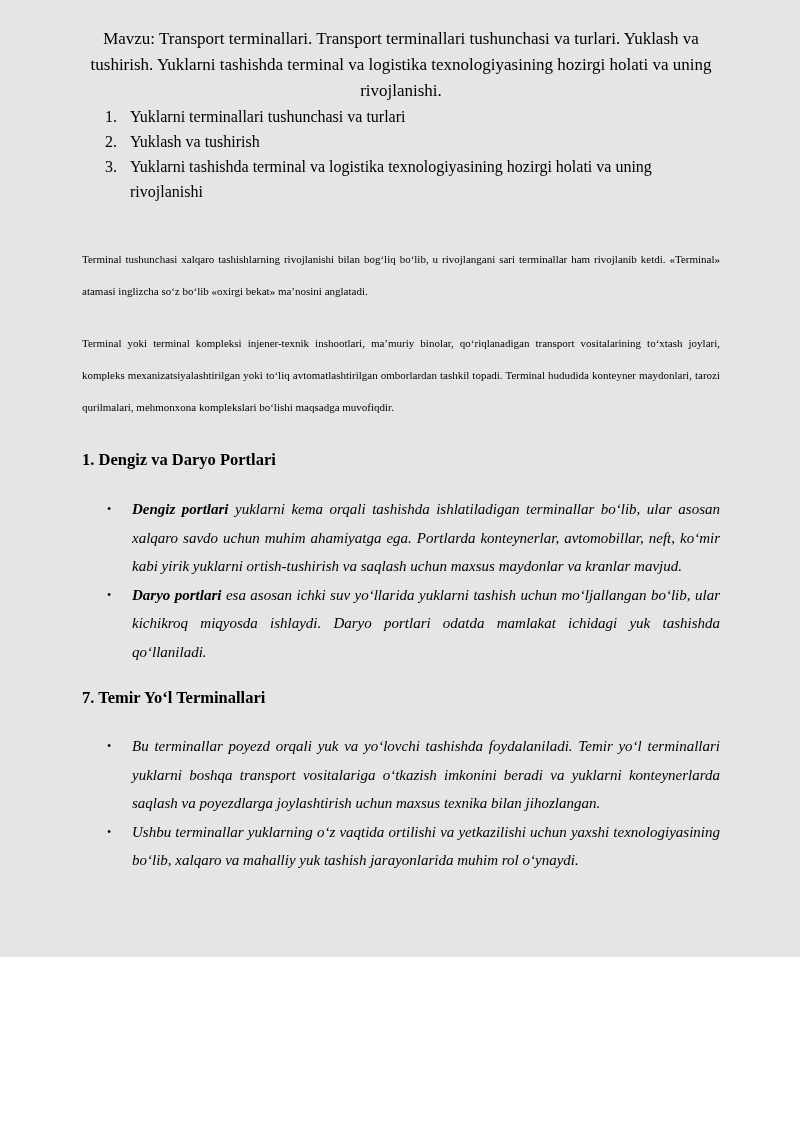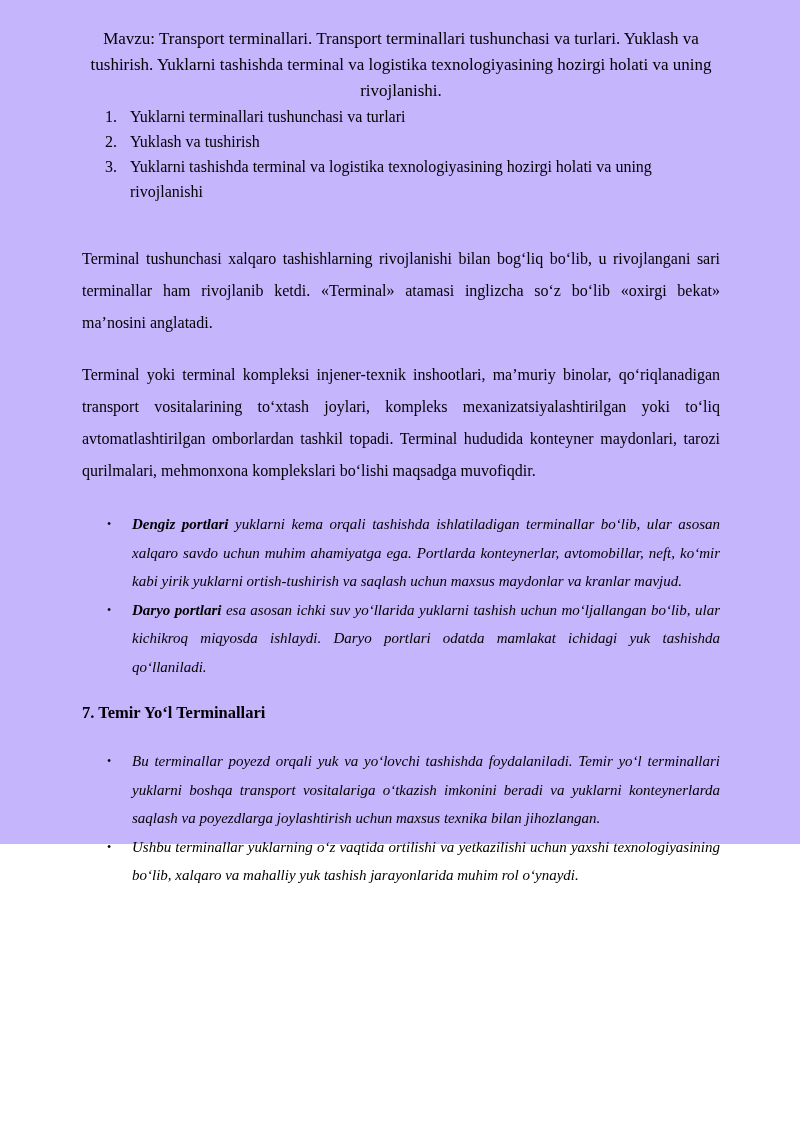--- a/index.html
+++ b/index.html
@@ -10,23 +10,23 @@
   body {
     width: 800px;
     height: 1131px;
     color: #000000;
     font-family: "Liberation Serif", "DejaVu Serif", serif;
     overflow: hidden;
   }
   .page {
     box-sizing: border-box;
     width: 800px;
-    height: 844px;
+    height: 957px;
     padding: 26px 80px 0 82px;
-    background: #c4b5fd;
+    background: #e5e5e5;
   }
   .doc-title {
     font-size: 17px;
     font-weight: normal;
     line-height: 26px;
     text-align: center;
     margin: 0;
   }
   .plan-label {
     font-size: 16px;
@@ -41,21 +41,21 @@
     line-height: 25px;
   }
   .plan-item { display: flex; }
   .plan-num {
     flex: none;
     width: 25px;
     margin-left: 23px;
   }
   .plan-text { flex: 1; }
   .para {
-    font-size: 16px;
+    font-size: 11px;
     line-height: 32px;
     text-align: justify;
     margin: 0;
   }
   .para-1 { margin-top: 39px; }
   .para-2 { margin-top: 20px; }
   .sec-heading {
     font-size: 16.5px;
     font-weight: bold;
     line-height: 24px;
@@ -107,20 +107,21 @@
         <span class="plan-num">3.</span>
         <span class="plan-text">Yuklarni tashishda terminal va logistika texnologiyasining hozirgi holati va uning rivojlanishi</span>
       </li>
     </ol>
   </div>
 
   <p class="para para-1">Terminal tushunchasi xalqaro tashishlarning rivojlanishi bilan bogʻliq boʻlib, u rivojlangani sari terminallar ham rivojlanib ketdi. «Terminal» atamasi inglizcha soʻz boʻlib «oxirgi bekat» maʼnosini anglatadi.</p>
 
   <p class="para para-2">Terminal yoki terminal kompleksi injener-texnik inshootlari, maʼmuriy binolar, qoʻriqlanadigan transport vositalarining toʻxtash joylari, kompleks mexanizatsiyalashtirilgan yoki toʻliq avtomatlashtirilgan omborlardan tashkil topadi. Terminal hududida konteyner maydonlari, tarozi qurilmalari, mehmonxona komplekslari boʻlishi maqsadga muvofiqdir.</p>
 
+  <h2 class="sec-heading sec-heading-1">1. Dengiz va Daryo Portlari</h2>
 
   <ul class="bullets bullets-1">
     <li class="bullet-item">
       <span class="bullet-marker">•</span>
       <span class="bullet-text"><b class="lead">Dengiz portlari</b><span> yuklarni kema orqali tashishda ishlatiladigan terminallar boʻlib, ular asosan xalqaro savdo uchun muhim ahamiyatga ega. Portlarda konteynerlar, avtomobillar, neft, koʻmir kabi yirik yuklarni ortish-tushirish va saqlash uchun maxsus maydonlar va kranlar mavjud.</span></span>
     </li>
     <li class="bullet-item">
       <span class="bullet-marker">•</span>
       <span class="bullet-text"><b class="lead">Daryo portlari</b><span> esa asosan ichki suv yoʻllarida yuklarni tashish uchun moʻljallangan boʻlib, ular kichikroq miqyosda ishlaydi. Daryo portlari odatda mamlakat ichidagi yuk tashishda qoʻllaniladi.</span></span>
     </li>

